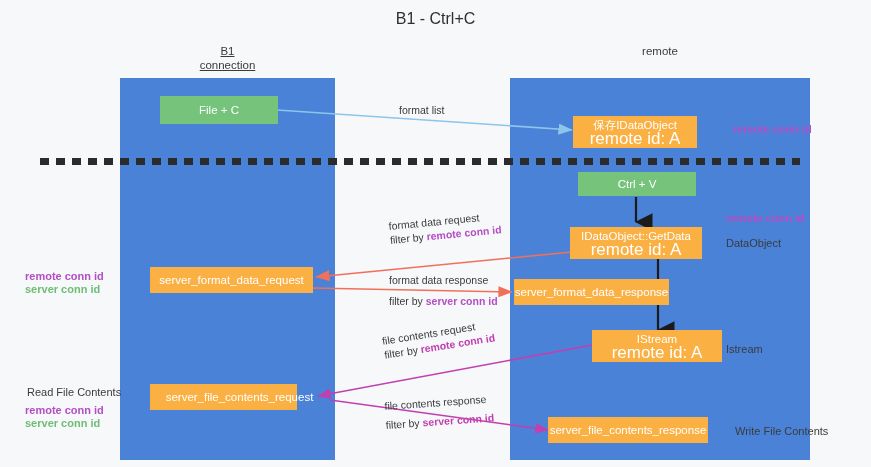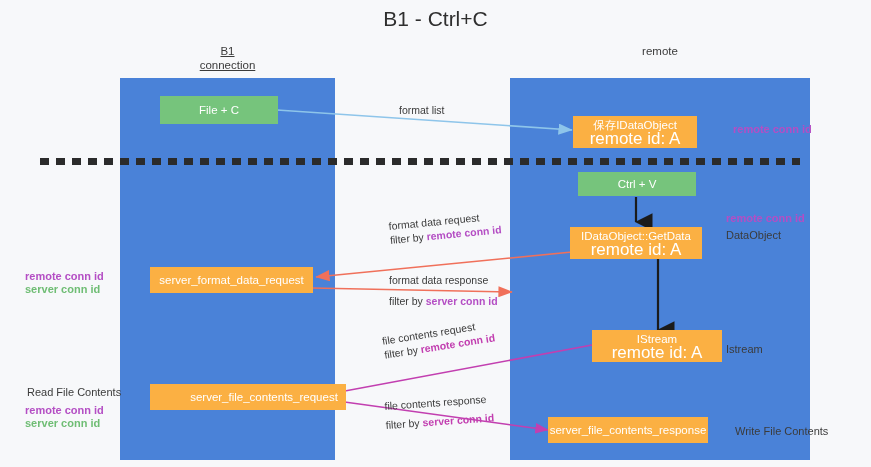--- a/index.html
+++ b/index.html
@@ -32,21 +32,21 @@
   }
   #hdr-b1 { left: 120px; top: 44px; width: 215px; text-decoration: underline; }
   #hdr-a1 { left: 510px; top: 44px; width: 300px; }
 
   
   #title {
     position: absolute;
     left: 0; top: 8px;
     width: 871px;
     text-align: center;
-    font-size: 21px;
+    font-size: 16px;
     color: #2f2f2f;
     line-height: 21px;
   }
 
   
   #divider {
     position: absolute;
     left: 40px;
     top: 158px;
     width: 760px;
@@ -175,27 +175,30 @@
 
   <div class="node orange" style="left:570px; top:227px; width:132px; height:32px;">
     <div>IDataObject::GetData</div>
     <div class="l2">remote id: A</div>
   </div>
 
   <div class="node orange" style="left:150px; top:267px; width:163px; height:26px;">
     <div>server_format_data_request</div>
   </div>
 
+  <div class="node orange" style="left:514px; top:279px; width:155px; height:26px;">
+    <div>server_format_data_response</div>
+  </div>
 
   <div class="node orange" style="left:592px; top:330px; width:130px; height:32px;">
     <div>IStream</div>
     <div class="l2">remote id: A</div>
   </div>
 
-  <div class="node orange" style="left:150px; top:384px; width:196px; height:26px;padding-left:32px;">
+  <div class="node orange" style="left:150px; top:384px; width:147px; height:26px;padding-left:32px;">
     <div>server_file_contents_request</div>
   </div>
 
   <div class="node orange" style="left:548px; top:417px; width:160px; height:26px;">
     <div>server_file_contents_response</div>
   </div>
 
   <div class="edge-label" style="left:399px; top:103px;">
     <span>format list</span>
   </div>
@@ -225,21 +228,21 @@
     <div>file contents response</div>
     <div style="margin-top:5px;">
       <span>filter by </span><span class="hl-magenta">server conn id</span>
     </div>
   </div>
 
   <div class="ann purple" style="left:733px; top:122px;">remote conn id</div>
 
   <div class="ann purple" style="left:726px; top:211px;">remote conn id</div>
 
-  <div class="ann dark" style="left:726px; top:228px;">DataObject</div>
+  <div class="ann dark" style="left:726px; top:236px;">DataObject</div>
 
   <div class="ann dark" style="left:726px; top:342px;">Istream</div>
 
   <div class="ann dark" style="left:735px; top:424px;">Write File Contents</div>
 
   <div class="ann purple" style="left:25px; top:269px;">remote conn id</div>
   <div class="ann green-t" style="left:25px; top:282px;">server conn id</div>
 
   <div class="ann dark" style="left:27px; top:385px;">Read File Contents</div>
   <div class="ann purple" style="left:25px; top:403px;">remote conn id</div>

